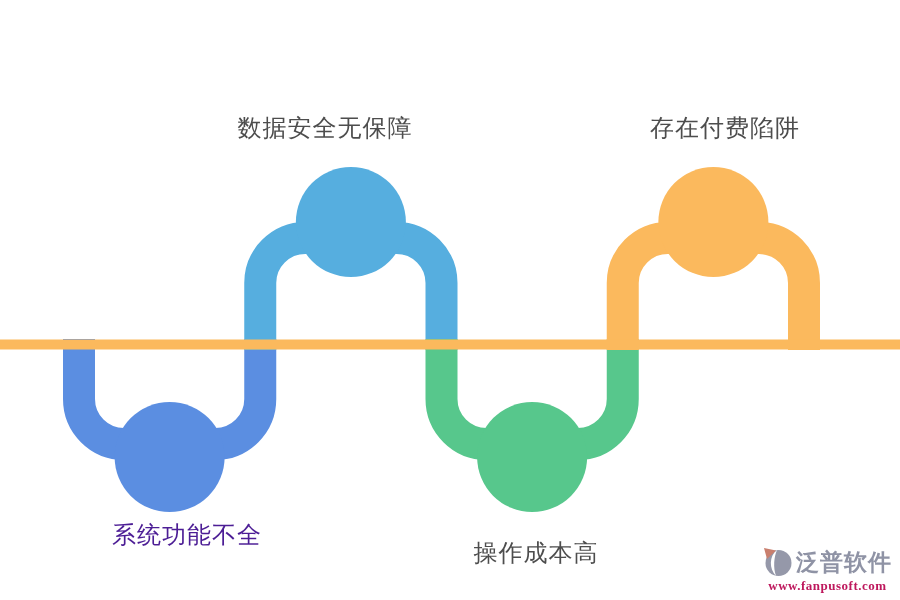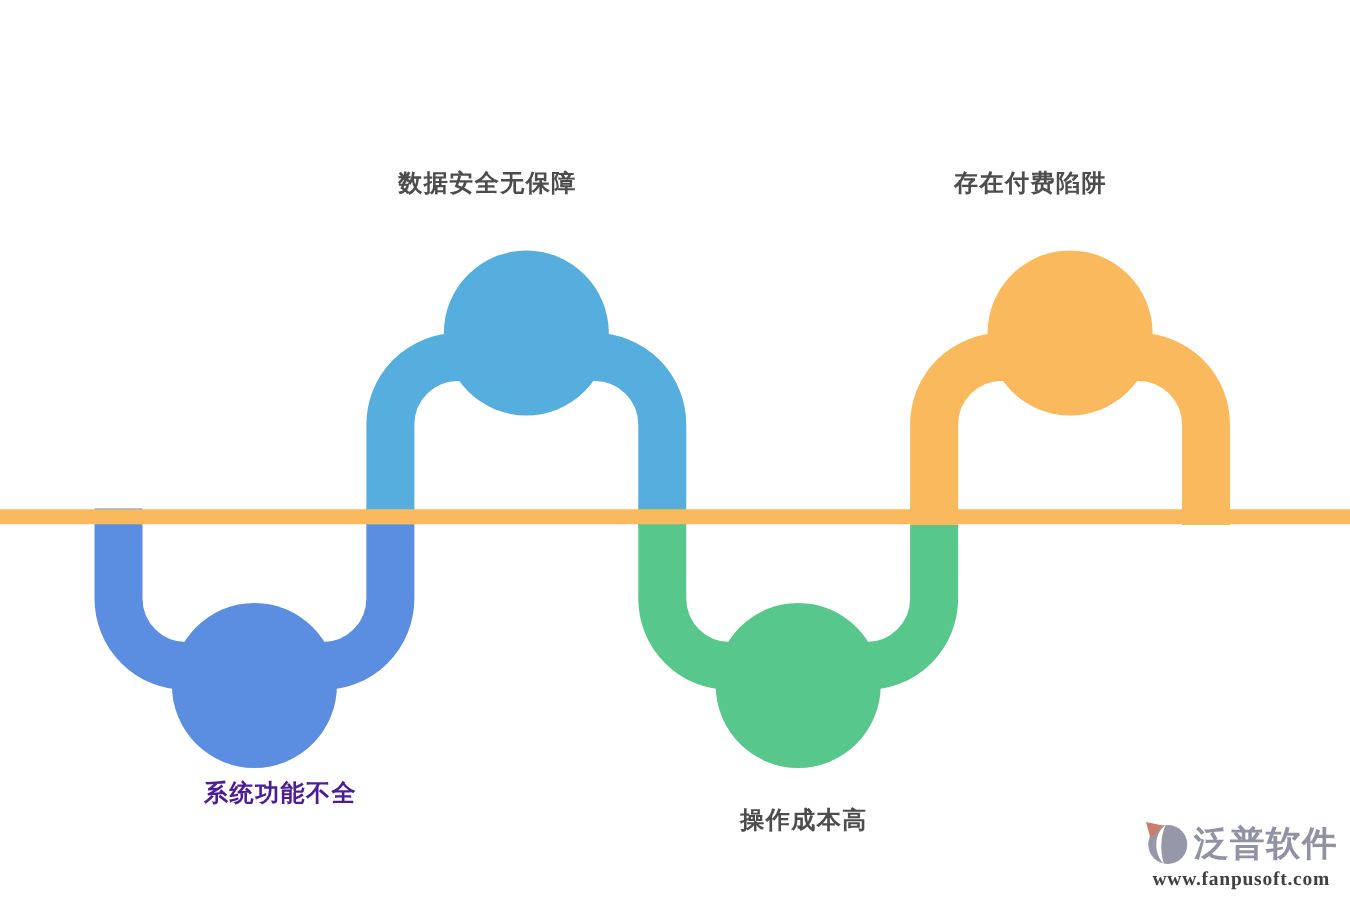--- a/index.html
+++ b/index.html
@@ -20,28 +20,28 @@
     left: 0;
     top: 0;
     width: 900px;
     height: 600px;
     display: block;
   }
   .node-label {
     position: absolute;
     width: 320px;
     text-align: center;
-    font-size: 16px;
-    font-weight: bold;
+    font-size: 24px;
+    font-weight: normal;
     color: #4D4D4D;
     letter-spacing: 1px;
     white-space: nowrap;
   }
   .label-data { left: 165px; top: 112px; }
-  .label-fee  { left: 527px; top: 112px; }
+  .label-fee  { left: 565px; top: 112px; }
   .label-sys  { left: 27px;  top: 519px; }
   .label-op   { left: 376px; top: 537px; }
 
   .watermark {
     position: absolute;
     right: 8px;
     bottom: 8px;
     text-align: center;
     line-height: 1;
   }
@@ -109,16 +109,16 @@
 
   <div class="watermark">
     <div class="wm-row">
       <svg width="30" height="30" viewBox="0 0 30 30">
         <circle cx="15.5" cy="16" r="13" fill="#9598A9"></circle>
         <path d="M14,3 C6,9 6,22 13,29 C10,20 11,10 14,3 Z" fill="#ffffff"></path>
         <path d="M1,1 L13,3.5 L4,12 Z" fill="#C97F6E"></path>
       </svg>
       <span class="wm-brand" style="color: rgb(143, 147, 165);">泛普软件</span>
     </div>
-    <div class="wm-url" style="color: #404040;">www.fanpusoft.com</div>
+    <div class="wm-url" style="color: #be185d;">www.fanpusoft.com</div>
   </div>
 
 </div>
 
 </body></html>

